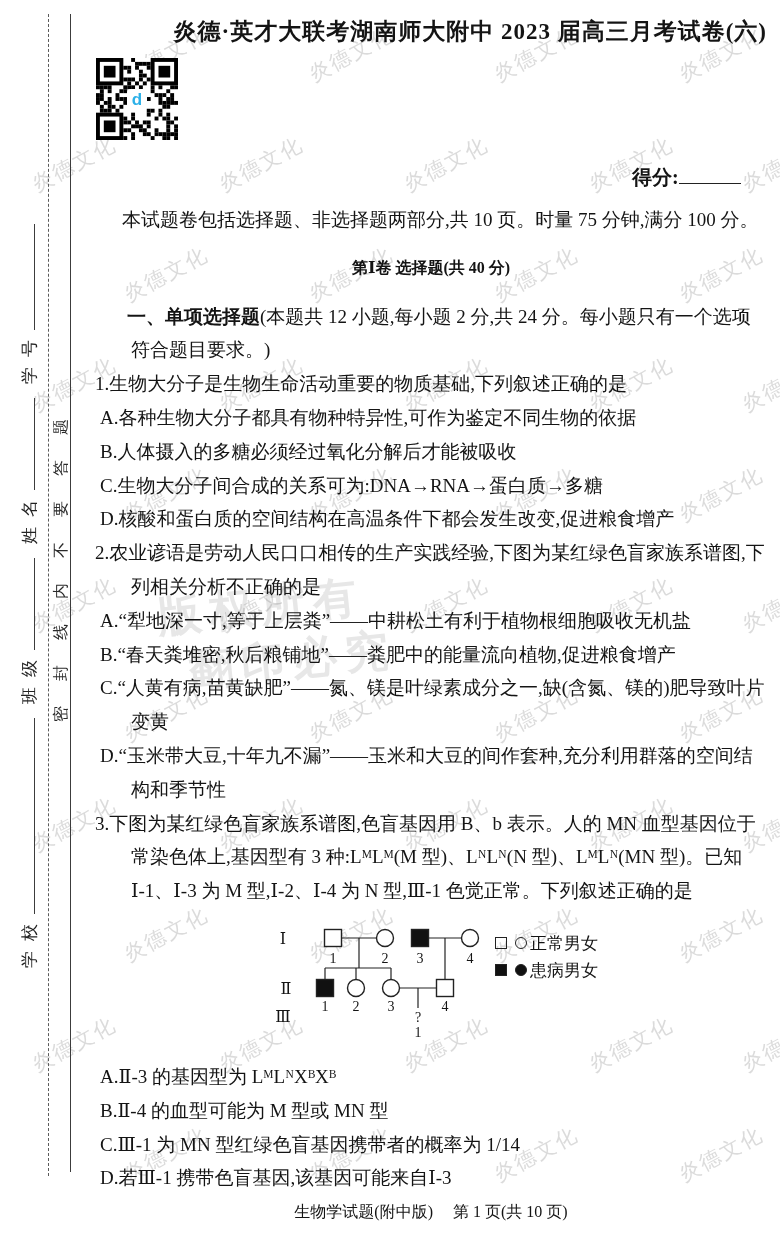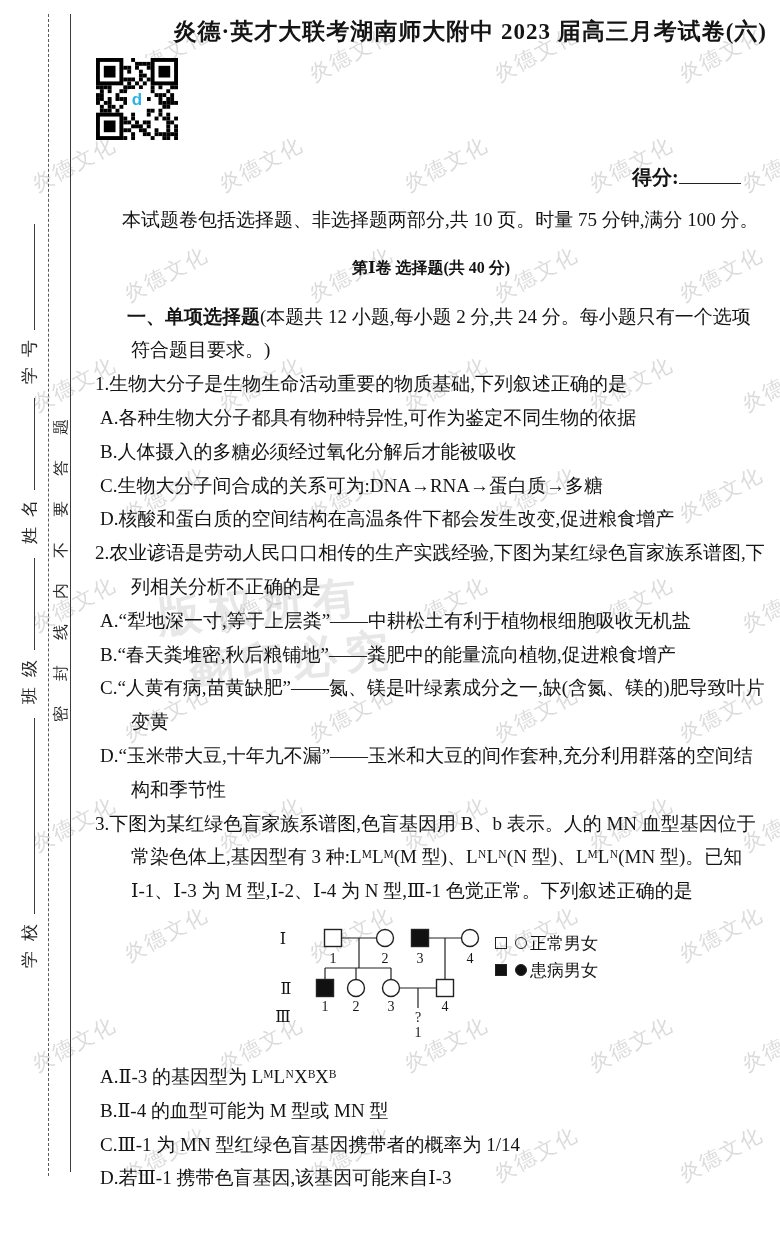--- a/index.html
+++ b/index.html
@@ -393,15 +393,19 @@
           </div>
         </div>
       </div>
 
       <p class="opt"><span>A.</span><span>Ⅱ-3 的基因型为 LᴹLᴺXᴮXᴮ</span></p>
       <p class="opt"><span>B.</span><span>Ⅱ-4 的血型可能为 M 型或 MN 型</span></p>
       <p class="opt"><span>C.</span><span>Ⅲ-1 为 MN 型红绿色盲基因携带者的概率为 1/14</span></p>
       <p class="opt"><span>D.</span><span>若Ⅲ-1 携带色盲基因,该基因可能来自Ⅰ-3</span></p>
     </div>
 
+    <p class="footer">
+        <span>生物学试题(附中版)</span>
+        <span>第 1 页(共 10 页)</span>
+      </p>
 
   </div>
 </div>
 
 </body></html>

